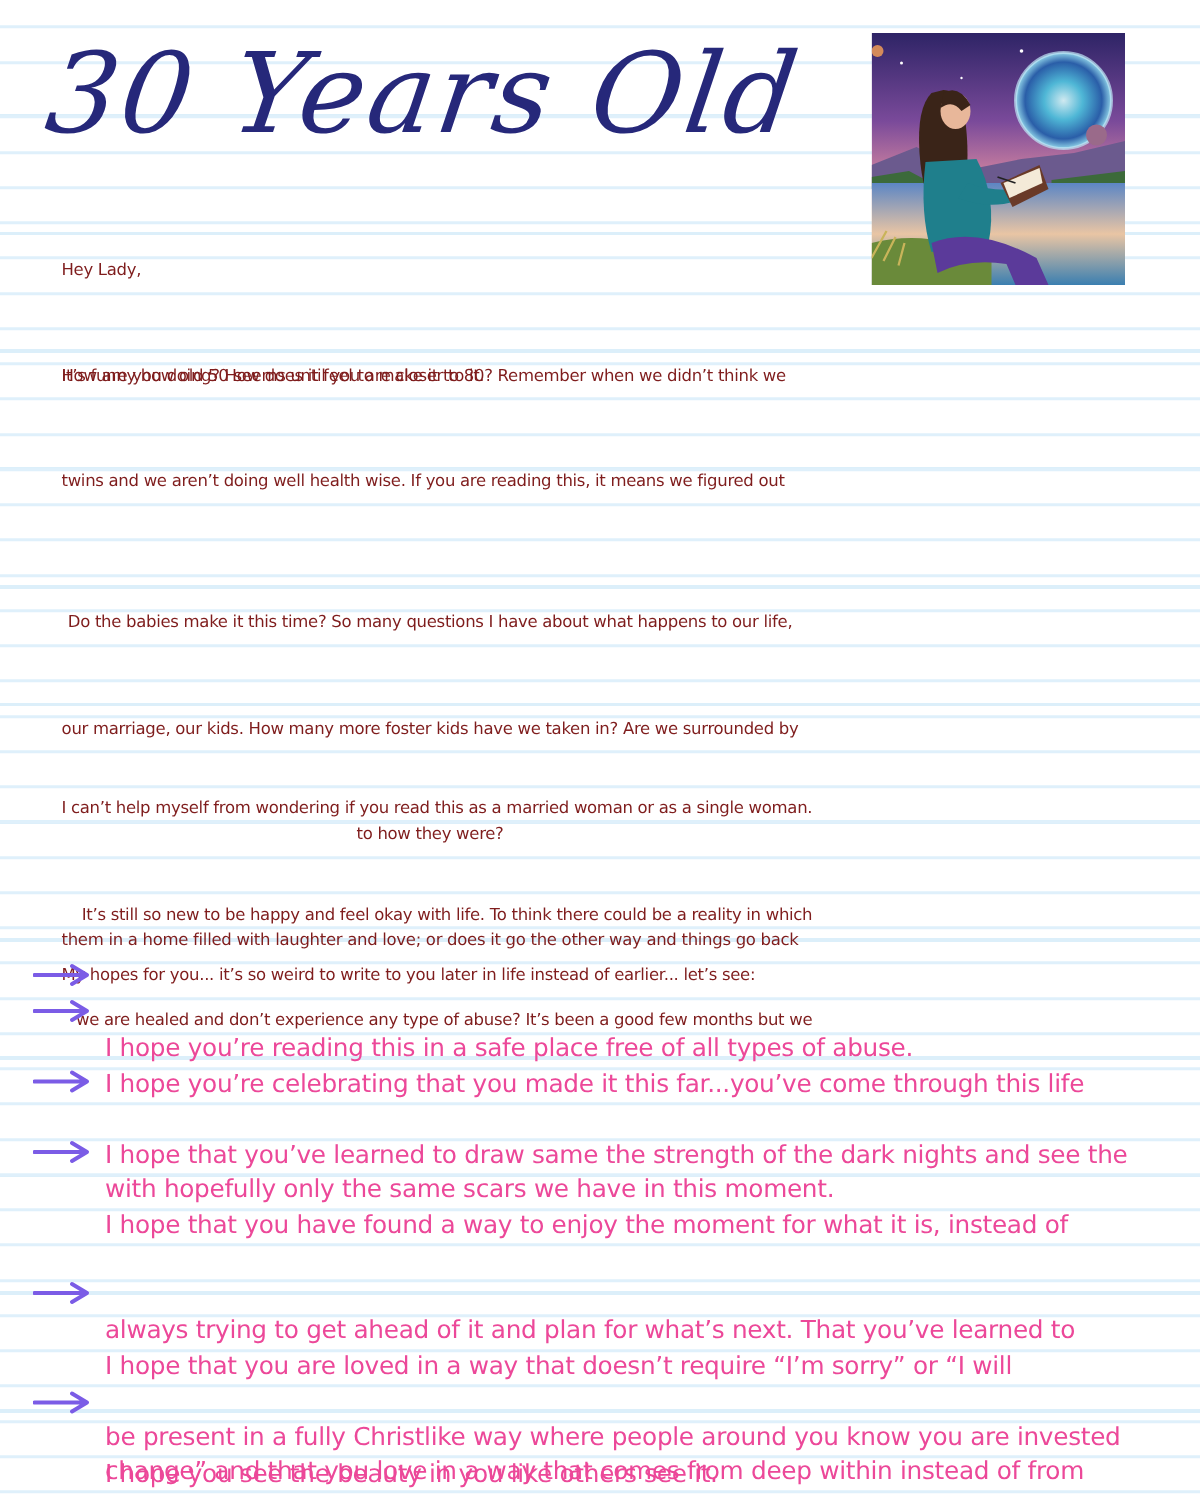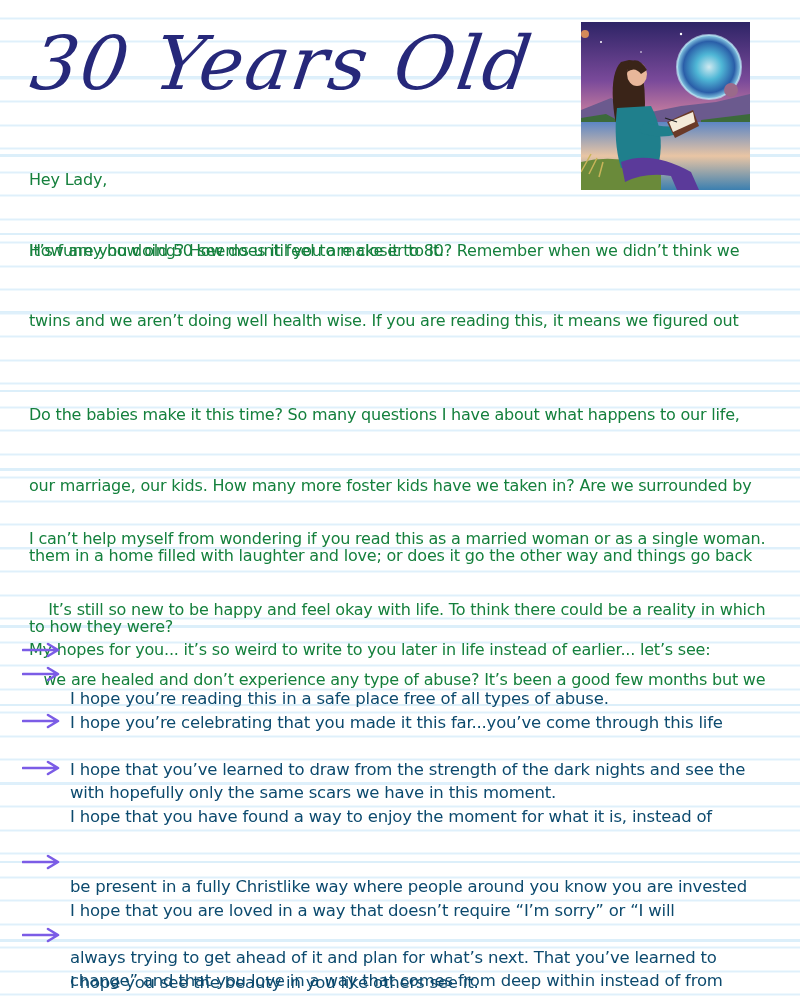--- a/index.html
+++ b/index.html
@@ -37,38 +37,38 @@
     letter-spacing: 2px;
     transform: skewX(-8deg);
     z-index: 2;
     white-space: nowrap;
   }
   .hero {
     position: absolute; left: 581px; top: 22px; width: 169px; height: 168px;
     z-index: 2; overflow: hidden;
   }
   .block {
-    position: absolute; left: 29px; z-index: 2;
+    position: absolute; left: 41px; z-index: 2;
     font-family: "DejaVu Sans", sans-serif;
-    font-size: 16px;
+    font-size: 11px;
     line-height: 23.5px;
-    color: #15803d;
+    color: #7f1d1d;
     white-space: pre;
     letter-spacing: -0.2px;
   }
   .line { display: block; height: 23.5px; }
   .arrow {
     position: absolute; left: 22px; width: 40px; height: 16px; z-index: 2;
   }
   .list-text {
     position: absolute; left: 70px; z-index: 2;
     font-family: "DejaVu Sans", sans-serif;
     font-size: 16.5px;
     line-height: 23.5px;
-    color: #0c4a6e;
+    color: #ec4899;
     white-space: pre;
     letter-spacing: -0.2px;
   }
 </style>
 </head>
 <body>
 
 <div class="ruled"></div>
 
 <div class="title">30 Years Old</div>
@@ -127,25 +127,25 @@
 </div>
 
 <div class="block" style="top:192px;">
   <span class="line">How are you doing? How does it feel to make it to 80? Remember when we didn’t think we</span>
 </div>
 
 <div class="block" style="top:262px;">
   <span class="line">twins and we aren’t doing well health wise. If you are reading this, it means we figured out</span>
 </div>
 
-<div class="block" style="top:356px;">
+<div class="block" style="top:356px;text-align:center;">
   <span class="line">Do the babies make it this time? So many questions I have about what happens to our life,</span>
   <span class="line">our marriage, our kids. How many more foster kids have we taken in? Are we surrounded by</span>
+  <span class="line">to how they were?</span>
   <span class="line">them in a home filled with laughter and love; or does it go the other way and things go back</span>
-  <span class="line">to how they were?</span>
 </div>
 
 <div class="block" style="top:480px;text-align:right;">
   <span class="line">I can’t help myself from wondering if you read this as a married woman or as a single woman.</span>
   <span class="line">It’s still so new to be happy and feel okay with life. To think there could be a reality in which</span>
   <span class="line">we are healed and don’t experience any type of abuse? It’s been a good few months but we</span>
 </div>
 
 <div class="block" style="top:591px;">
   <span class="line">My hopes for you... it’s so weird to write to you later in life instead of earlier... let’s see:</span>
@@ -163,30 +163,30 @@
   </svg>
 <div class="list-text" style="top:663.5px;">
   <span class="line">I hope you’re celebrating that you made it this far...you’ve come through this life</span>
   <span class="line">with hopefully only the same scars we have in this moment.</span>
 </div>
 
 <svg class="arrow" style="top:713px;" viewBox="0 0 40 16">
     <path d="M1 8 H34 M26 2 L36 8 L26 14" stroke="#7b5ce6" stroke-width="2.6" fill="none" stroke-linecap="round" stroke-linejoin="round"></path>
   </svg>
 <div class="list-text" style="top:710.5px;">
-  <span class="line">I hope that you’ve learned to draw from the strength of the dark nights and see the</span>
+  <span class="line">I hope that you’ve learned to draw same the strength of the dark nights and see the</span>
 </div>
 
 <svg class="arrow" style="top:760px;" viewBox="0 0 40 16">
     <path d="M1 8 H34 M26 2 L36 8 L26 14" stroke="#7b5ce6" stroke-width="2.6" fill="none" stroke-linecap="round" stroke-linejoin="round"></path>
   </svg>
 <div class="list-text" style="top:757.5px;">
   <span class="line">I hope that you have found a way to enjoy the moment for what it is, instead of</span>
+  <span class="line">always trying to get ahead of it and plan for what’s next. That you’ve learned to</span>
   <span class="line">be present in a fully Christlike way where people around you know you are invested</span>
-  <span class="line">always trying to get ahead of it and plan for what’s next. That you’ve learned to</span>
   
 </div>
 
 <svg class="arrow" style="top:854px;" viewBox="0 0 40 16">
     <path d="M1 8 H34 M26 2 L36 8 L26 14" stroke="#7b5ce6" stroke-width="2.6" fill="none" stroke-linecap="round" stroke-linejoin="round"></path>
   </svg>
 <div class="list-text" style="top:851.5px;">
   <span class="line">I hope that you are loved in a way that doesn’t require “I’m sorry” or “I will</span>
   <span class="line">change” and that you love in a way that comes from deep within instead of from</span>
   

